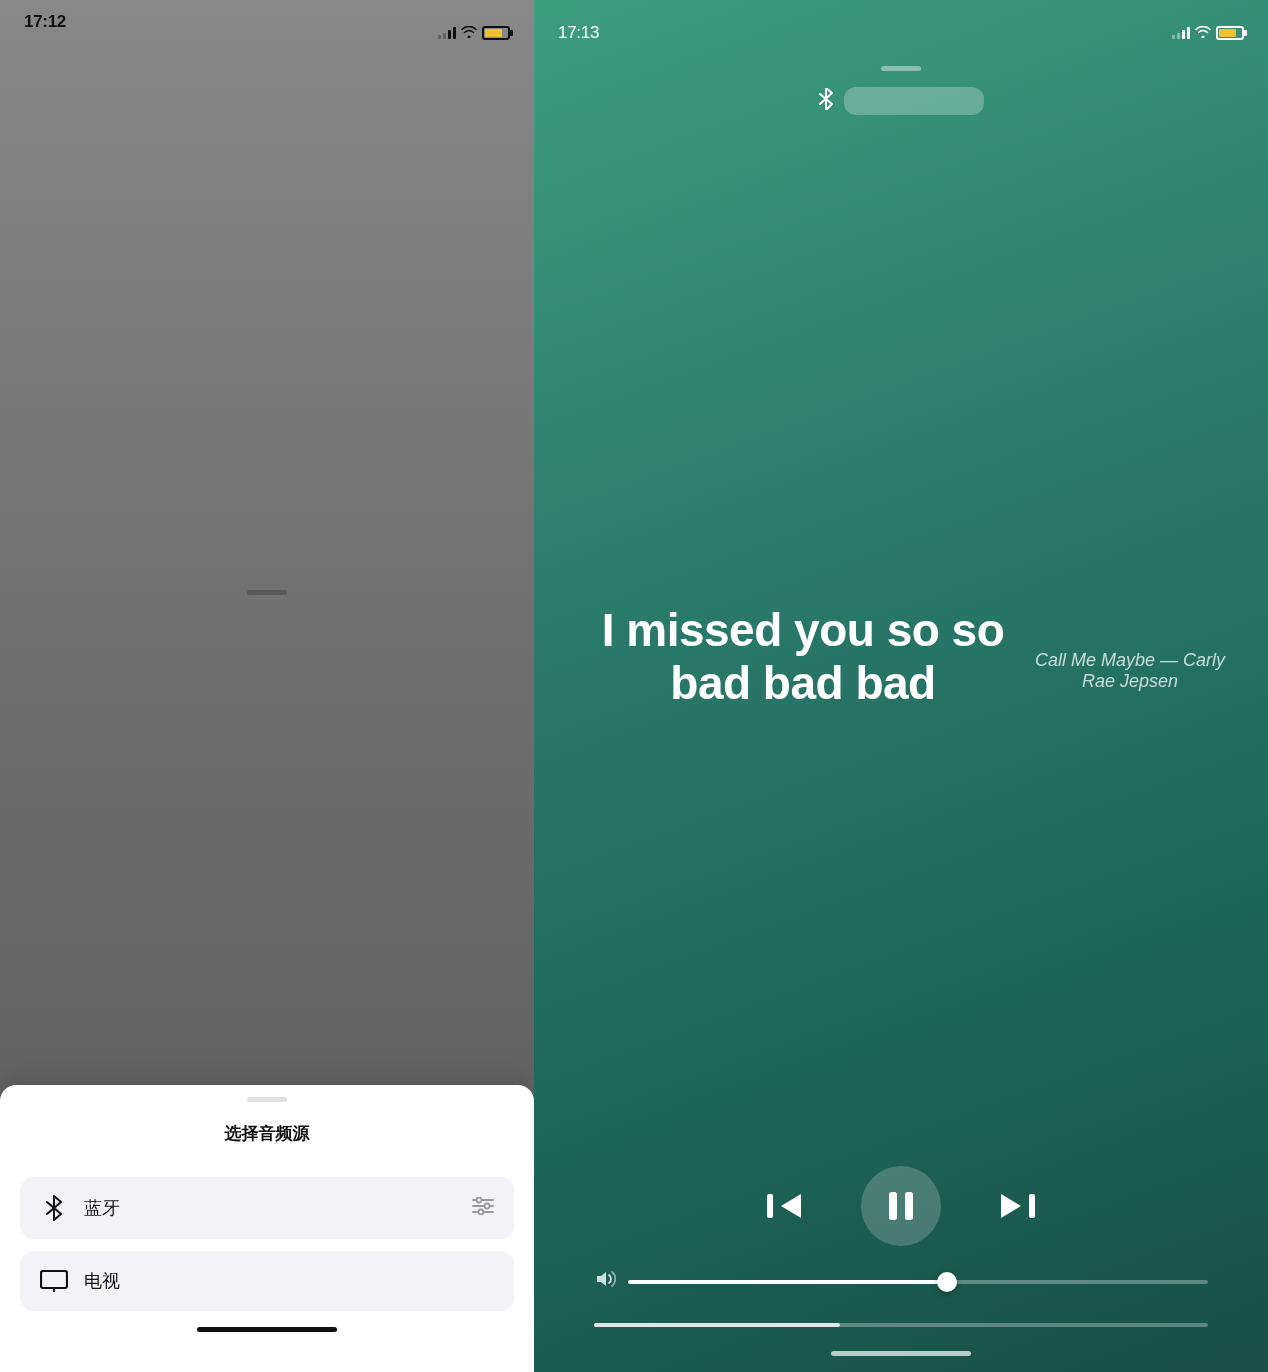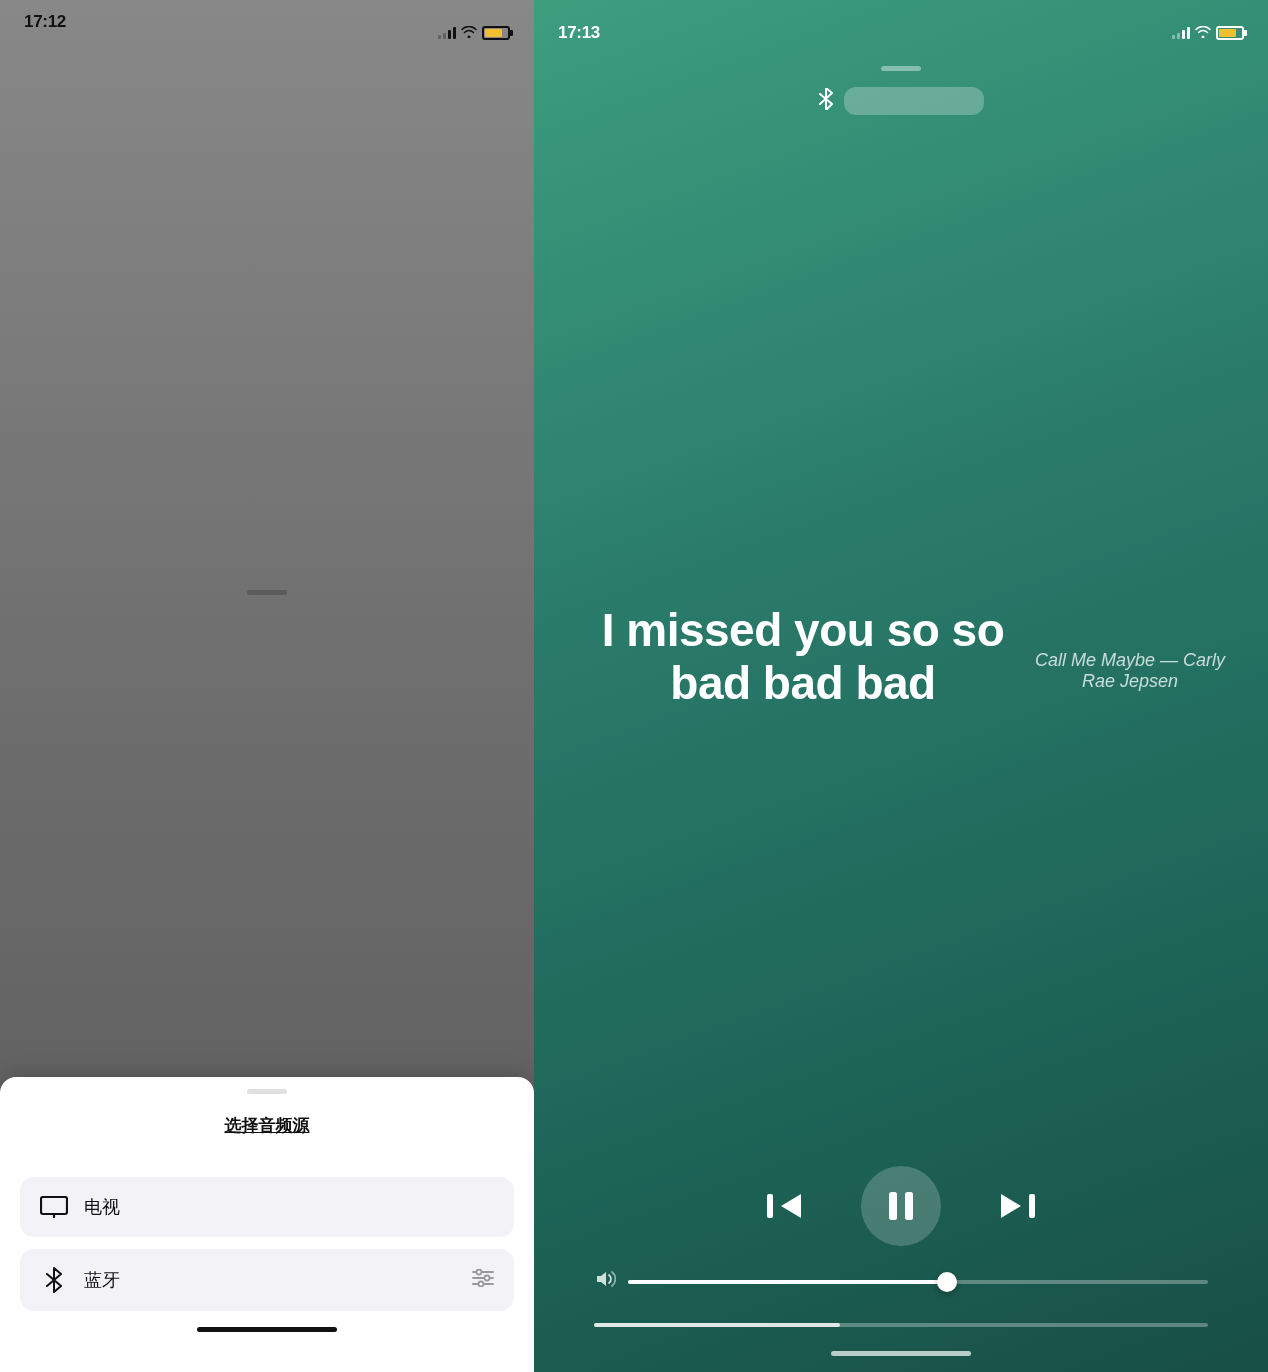--- a/index.html
+++ b/index.html
@@ -123,23 +123,22 @@
       background: #e0e0e0;
       border-radius: 3px;
       margin: 12px auto 20px;
     }
 
     .sheet-title {
       text-align: center;
       font-size: 17px;
       font-weight: 600;
       color: #111;
-      margin-bottom: 40px;
+      margin-bottom: 32px;
       padding: 0 20px;
-      text-decoration: underline;
     }
 
     .audio-option {
       display: flex;
       align-items: center;
       justify-content: space-between;
       margin: 0 20px 12px;
       padding: 18px 20px;
       background: #f2f2f7;
       border-radius: 14px;
@@ -196,21 +195,21 @@
       width: 100%;
       height: 54px;
       display: flex;
       align-items: center;
       justify-content: space-between;
       padding: 12px 24px 0 24px;
     }
 
     .status-time-right {
       font-size: 17px;
-      font-weight: 700;
+      font-weight: 400;
       color: #fff;
       letter-spacing: -0.3px;
       text-align: right;
     }
 
     .status-icons-right {
       display: flex;
       align-items: center;
       gap: 5px;
     }
@@ -428,51 +427,51 @@
 
   <div class="drag-handle-left"></div>
 
   <div class="bottom-sheet">
     <div class="sheet-handle"></div>
     <div class="sheet-title">选择音频源</div>
 
     <div class="audio-option">
       <div class="audio-option-left">
         <div class="audio-icon">
-          <svg width="28" height="22" viewBox="0 0 28 22" fill="none">
-            <rect x="1" y="1" width="26" height="17" rx="2" stroke="#111" stroke-width="2.2"></rect>
-            <path d="M10 18h8" stroke="#111" stroke-width="2.2" stroke-linecap="round"></path>
-            <path d="M14 18v3" stroke="#111" stroke-width="2.2" stroke-linecap="round"></path>
-          </svg>
-        </div>
-        <span class="audio-label">电视</span>
-      </div>
-    </div>
-
-    <div class="audio-option">
-      <div class="audio-option-left">
-        <div class="audio-icon">
           <svg width="18" height="26" viewBox="0 0 18 26" fill="none">
             <path d="M2 7l14 12L9 25V1l7 6L2 19" stroke="#111" stroke-width="2" stroke-linecap="round" stroke-linejoin="round"></path>
           </svg>
         </div>
         <span class="audio-label">蓝牙</span>
       </div>
       <div class="audio-option-right">
         <svg width="22" height="18" viewBox="0 0 22 18" fill="none">
           <line x1="1" y1="3" x2="21" y2="3" stroke="#999" stroke-width="1.8" stroke-linecap="round"></line>
           <circle cx="7" cy="3" r="2.5" fill="#fff" stroke="#999" stroke-width="1.8"></circle>
           <line x1="1" y1="9" x2="21" y2="9" stroke="#999" stroke-width="1.8" stroke-linecap="round"></line>
           <circle cx="15" cy="9" r="2.5" fill="#fff" stroke="#999" stroke-width="1.8"></circle>
           <line x1="1" y1="15" x2="21" y2="15" stroke="#999" stroke-width="1.8" stroke-linecap="round"></line>
           <circle cx="9" cy="15" r="2.5" fill="#fff" stroke="#999" stroke-width="1.8"></circle>
         </svg>
       </div>
     </div>
 
+    <div class="audio-option">
+      <div class="audio-option-left">
+        <div class="audio-icon">
+          <svg width="28" height="22" viewBox="0 0 28 22" fill="none">
+            <rect x="1" y="1" width="26" height="17" rx="2" stroke="#111" stroke-width="2.2"></rect>
+            <path d="M10 18h8" stroke="#111" stroke-width="2.2" stroke-linecap="round"></path>
+            <path d="M14 18v3" stroke="#111" stroke-width="2.2" stroke-linecap="round"></path>
+          </svg>
+        </div>
+        <span class="audio-label">电视</span>
+      </div>
+    </div>
+
 
     <div class="bottom-bar"></div>
   </div>
 </div>
 
 <div class="right-panel">
 
   <div class="right-status-bar">
     <span class="status-time-right">17:13</span>
     <div class="status-icons-right">

